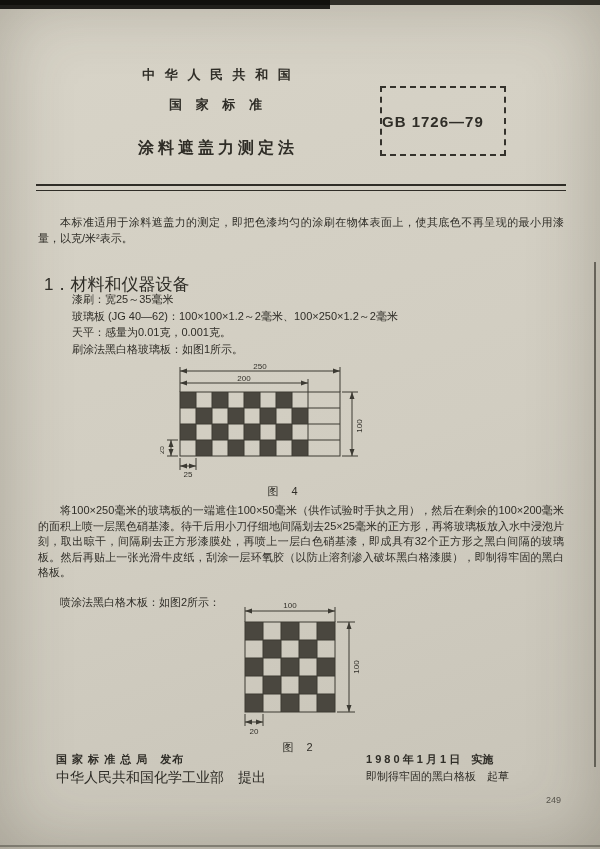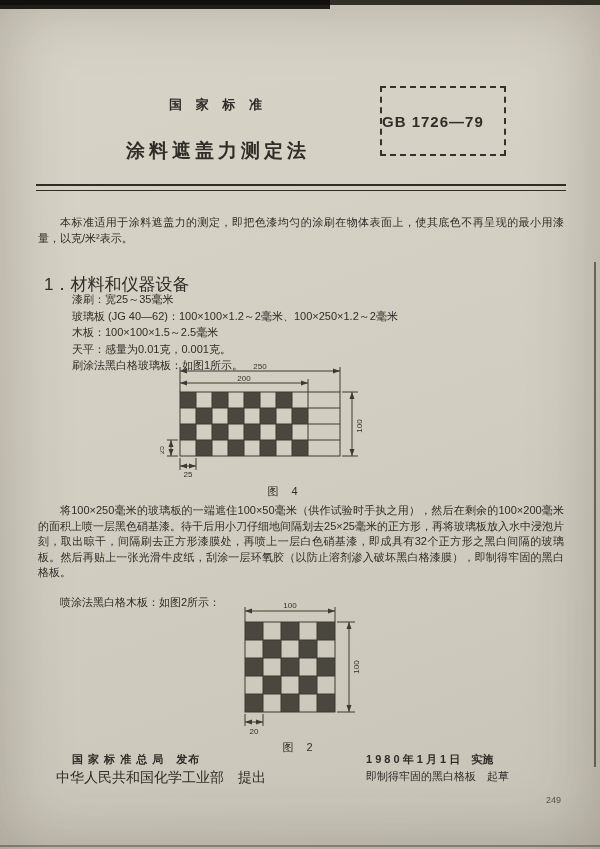--- a/index.html
+++ b/index.html
@@ -15,21 +15,21 @@
   }
   .abs { position:absolute; }
   
   .scan-top  { top:0; left:0; width:600px; height:5px; background:#16150f; opacity:.85; }
   .scan-top2 { top:0; left:0; width:330px; height:9px; background:#0e0d0a; opacity:.9; }
   .scan-right{ top:262px; left:594px; width:2px; height:505px; background:rgba(30,28,20,0.55); }
   .scan-bottom{ top:845px; left:0; width:600px; height:2px; background:rgba(30,28,20,0.35); }
   
   .hdr1 { top:66px;  left:40px; width:356px; text-align:center; font-size:13px; font-weight:bold; letter-spacing:3px; }
   .hdr2 { top:96px;  left:40px; width:356px; text-align:center; font-size:13px; font-weight:bold; letter-spacing:5px; }
-  .title{ top:138px; left:40px; width:356px; text-align:center; font-size:19px; font-weight:bold; letter-spacing:4px; }
+  .title{ top:138px; left:40px; width:356px; text-align:center; font-size:16px; font-weight:bold; letter-spacing:4px; }
   .gb-box {
     top:86px; left:380px; width:122px; height:66px;
     border:2px dashed #34322c;
     display:flex; align-items:center; justify-content:flex-start;
     font-size:15px; font-weight:bold; letter-spacing:1px;
   }
   .rule { top:184px; left:36px; width:530px; height:4px;
           border-top:2.5px solid #2f2d27; border-bottom:1.5px solid #2f2d27; }
   
   .intro { top:203px; left:38px; width:526px; font-size:11px; line-height:16px;
@@ -41,50 +41,50 @@
   .spec-line { white-space:nowrap; }
   
   .fig1 { top:362px; left:160px; width:250px; text-align:center; margin:0; }
   .fig2 { top:600px; left:212px; width:176px; text-align:center; margin:0; }
   .fig-caption { font-size:11px; letter-spacing:5px; margin-top:2px; color:#2f2d27; }
   svg { display:block; margin:0 auto; }
   .para2 { top:492px; left:38px; width:526px; font-size:11px; line-height:15.5px;
            text-indent:2em; text-align:justify; word-break:break-all; }
   .para3 { top:584px; left:38px; width:526px; font-size:11px; text-indent:2em; }
   
-  .footer-left1  { top:752px; left:72px;  font-size:11px; font-weight:bold; letter-spacing:1px; }
+  .footer-left1  { top:752px; left:56px;  font-size:11px; font-weight:bold; letter-spacing:1px; }
   .footer-left2  { top:769px; left:56px;  font-size:14px; }
   .footer-right1 { top:752px; left:366px; font-size:11px; font-weight:bold; }
   .footer-right2 { top:769px; left:366px; font-size:11px; }
   .page-no { top:795px; left:546px; font-size:9px; color:#55524a; }
 </style>
 </head>
 <body>
 
 <div class="page">
 
   <div class="abs scan-top"></div>
   <div class="abs scan-top2"></div>
   <div class="abs scan-right"></div>
   <div class="abs scan-bottom"></div>
 
+  <div class="abs hdr1">中 华 人 民 共 和 国</div>
   <div class="abs hdr2">国 家 标 准</div>
   <div class="abs gb-box">
     <span>GB 1726—79</span>
   </div>
   <div class="abs title">涂料遮盖力测定法</div>
   <div class="abs rule"></div>
 
   <p class="abs intro">本标准适用于涂料遮盖力的测定，即把色漆均匀的涂刷在物体表面上，使其底色不再呈现的最小用漆量，以克/米²表示。</p>
 
   <div class="abs item1">1．材料和仪器设备</div>
   <div class="abs spec-list">
       <div class="spec-line">漆刷：宽25～35毫米</div>
       <div class="spec-line">玻璃板 (JG 40—62)：100×100×1.2～2毫米、100×250×1.2～2毫米</div>
-      <div class="spec-line">木板：100×100×1.5～2.5毫米</div>
       <div class="spec-line">天平：感量为0.01克，0.001克。</div>
       <div class="spec-line">刷涂法黑白格玻璃板：如图1所示。</div>
     </div>
 
   <figure class="abs fig1">
     <svg width="250" height="120" viewBox="0 0 250 120">
       <g id="fig1-cells">
           <rect x="20" y="30" width="16" height="16" fill="#4a473f"></rect>
           <rect x="52" y="30" width="16" height="16" fill="#4a473f"></rect>
           <rect x="84" y="30" width="16" height="16" fill="#4a473f"></rect>

